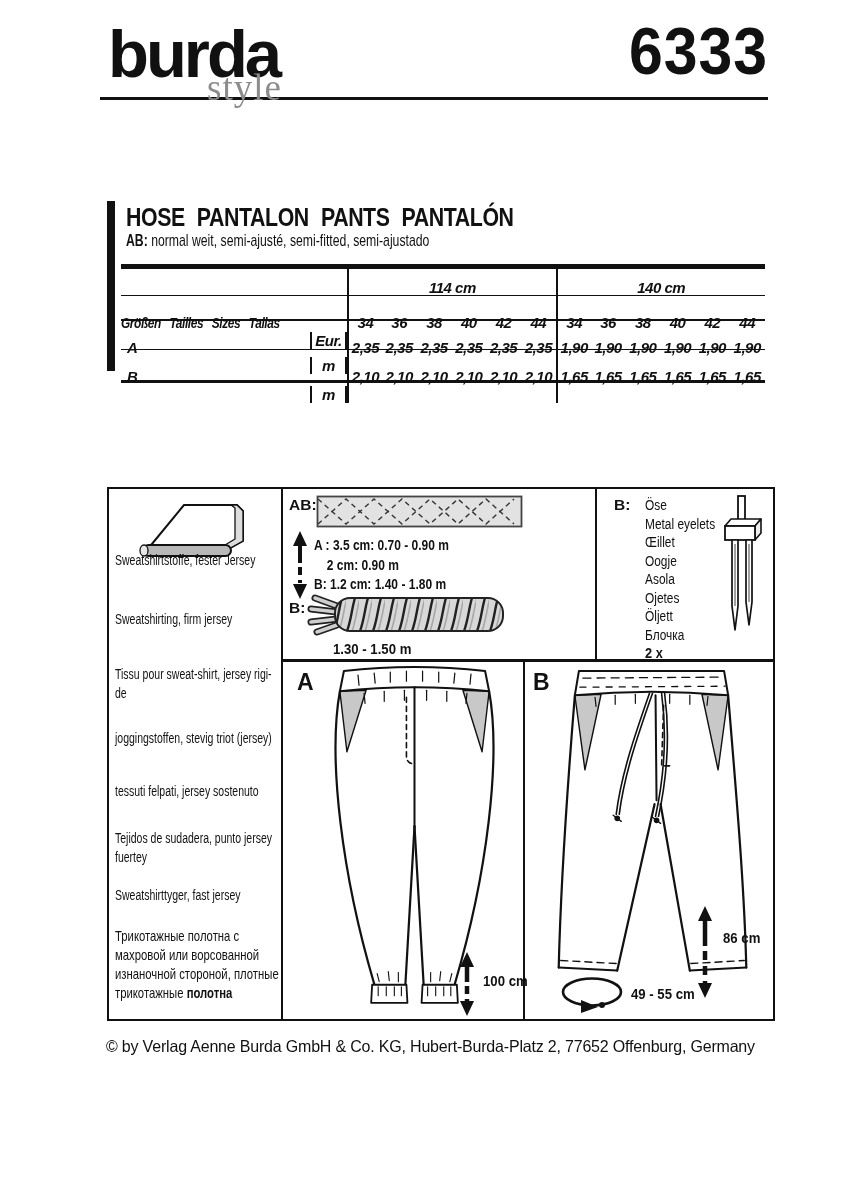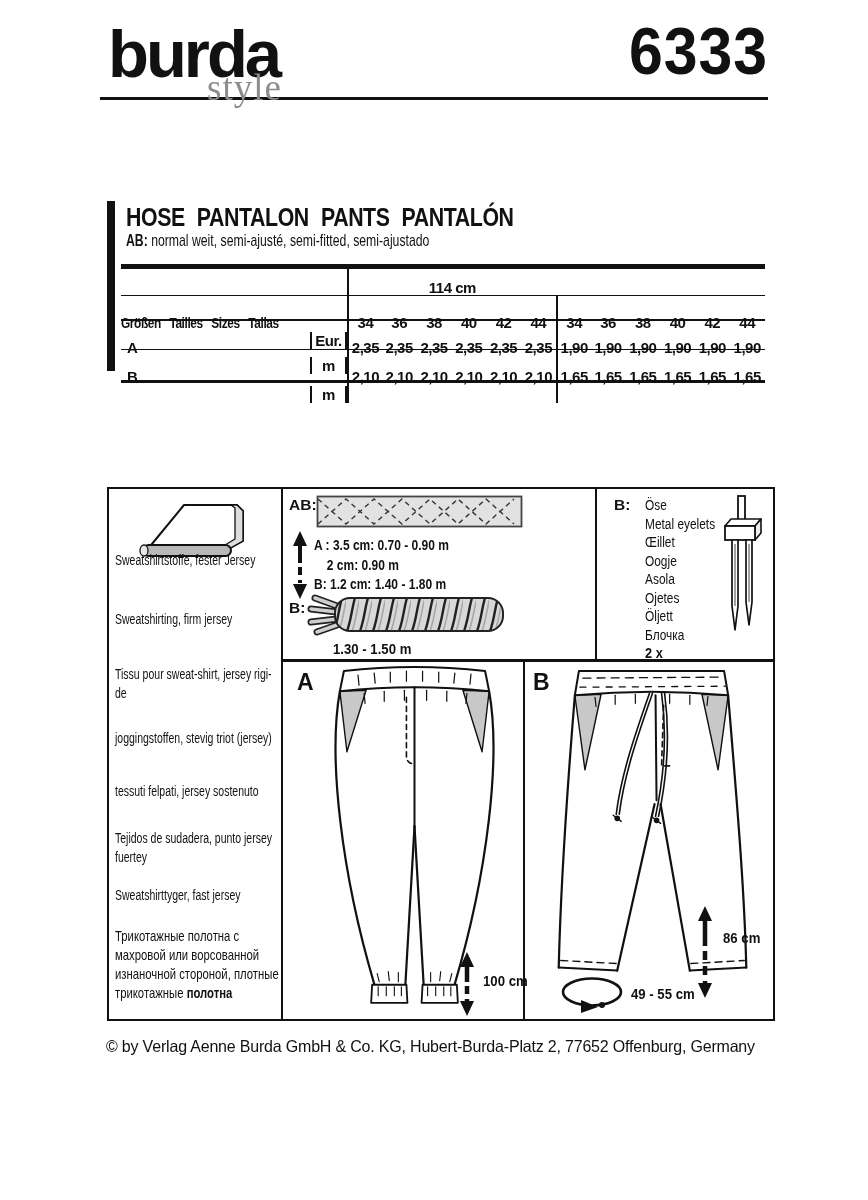--- a/index.html
+++ b/index.html
@@ -10,21 +10,21 @@
   .brand{font-weight:bold;font-size:67px;letter-spacing:-3px;line-height:1;}
   .brand-sub{font-family:"Liberation Serif",serif;font-size:37px;color:#8c8c8c;letter-spacing:1px;z-index:2;}
   .header-rule{height:3px;background:#111;}
   .pattern-number{font-size:66px;font-weight:600;letter-spacing:1px;line-height:1;transform:scaleX(.92);transform-origin:100% 0;}
   
   .title-bar{width:8px;background:#111;}
   .title-main{font-size:26px;font-weight:bold;letter-spacing:-.5px;word-spacing:8px;white-space:nowrap;transform:scaleX(.82);transform-origin:0 0;}
   .title-sub{font-size:17px;letter-spacing:0;white-space:nowrap;transform:scaleX(.72);transform-origin:0 0;}
   
   .yardage{border-top:5px solid #111;border-bottom:3.5px solid #111;}
-  .t-row{display:grid;grid-template-columns:189px 37px repeat(12,34.8px);}
+  .t-row{display:grid;grid-template-columns:189px 37px repeat(12,34.8px);font-style:italic;}
   .t-row .cell{display:flex;align-items:center;justify-content:center;font-weight:bold;font-size:15px;letter-spacing:-.5px;}
   .r1{height:26px;border-bottom:1.5px solid #111;}
   .r2{height:23px;border-bottom:2px solid #111;text-align:right;}
   .r3{height:28px;border-bottom:1.5px solid #111;}
   .r4{height:30px;}
   .cell.left{justify-content:flex-start;}
   .cell.eur{border-left:2px solid #111;border-right:2px solid #111;margin-top:36px;}
   .cell.grp{border-left:2px solid #111;}
   .span6{grid-column:span 6;}
   .gsz{font-size:16px;}
@@ -55,20 +55,21 @@
 
   <div class="abs title-bar" style="left:107px;top:201px;height:170px;"></div>
   <div class="abs title-main" style="left:126px;top:202px;">HOSE PANTALON PANTS PANTALÓN</div>
   <div class="abs title-sub" style="left:126px;top:231px;"><b>AB:</b><span> normal weit, semi-ajusté, semi-fitted, semi-ajustado</span></div>
 
   <div class="abs yardage" style="left:121px;top:264px;width:644px;">
     <div class="t-row r1">
       <div class="cell left"></div>
       <div class="cell eur"></div>
       <div class="cell grp span6 gsz">114 cm</div>
+      <div class="cell grp span6 gsz">140 cm</div>
     </div>
     <div class="t-row r2">
       <div class="cell left">
           <span class="condcell">Größen Tailles Sizes Tallas</span>
         </div>
       <div class="cell eur">Eur.</div>
       <div class="cell grp">34</div>
       <div class="cell">36</div>
       <div class="cell">38</div>
       <div class="cell">40</div>

